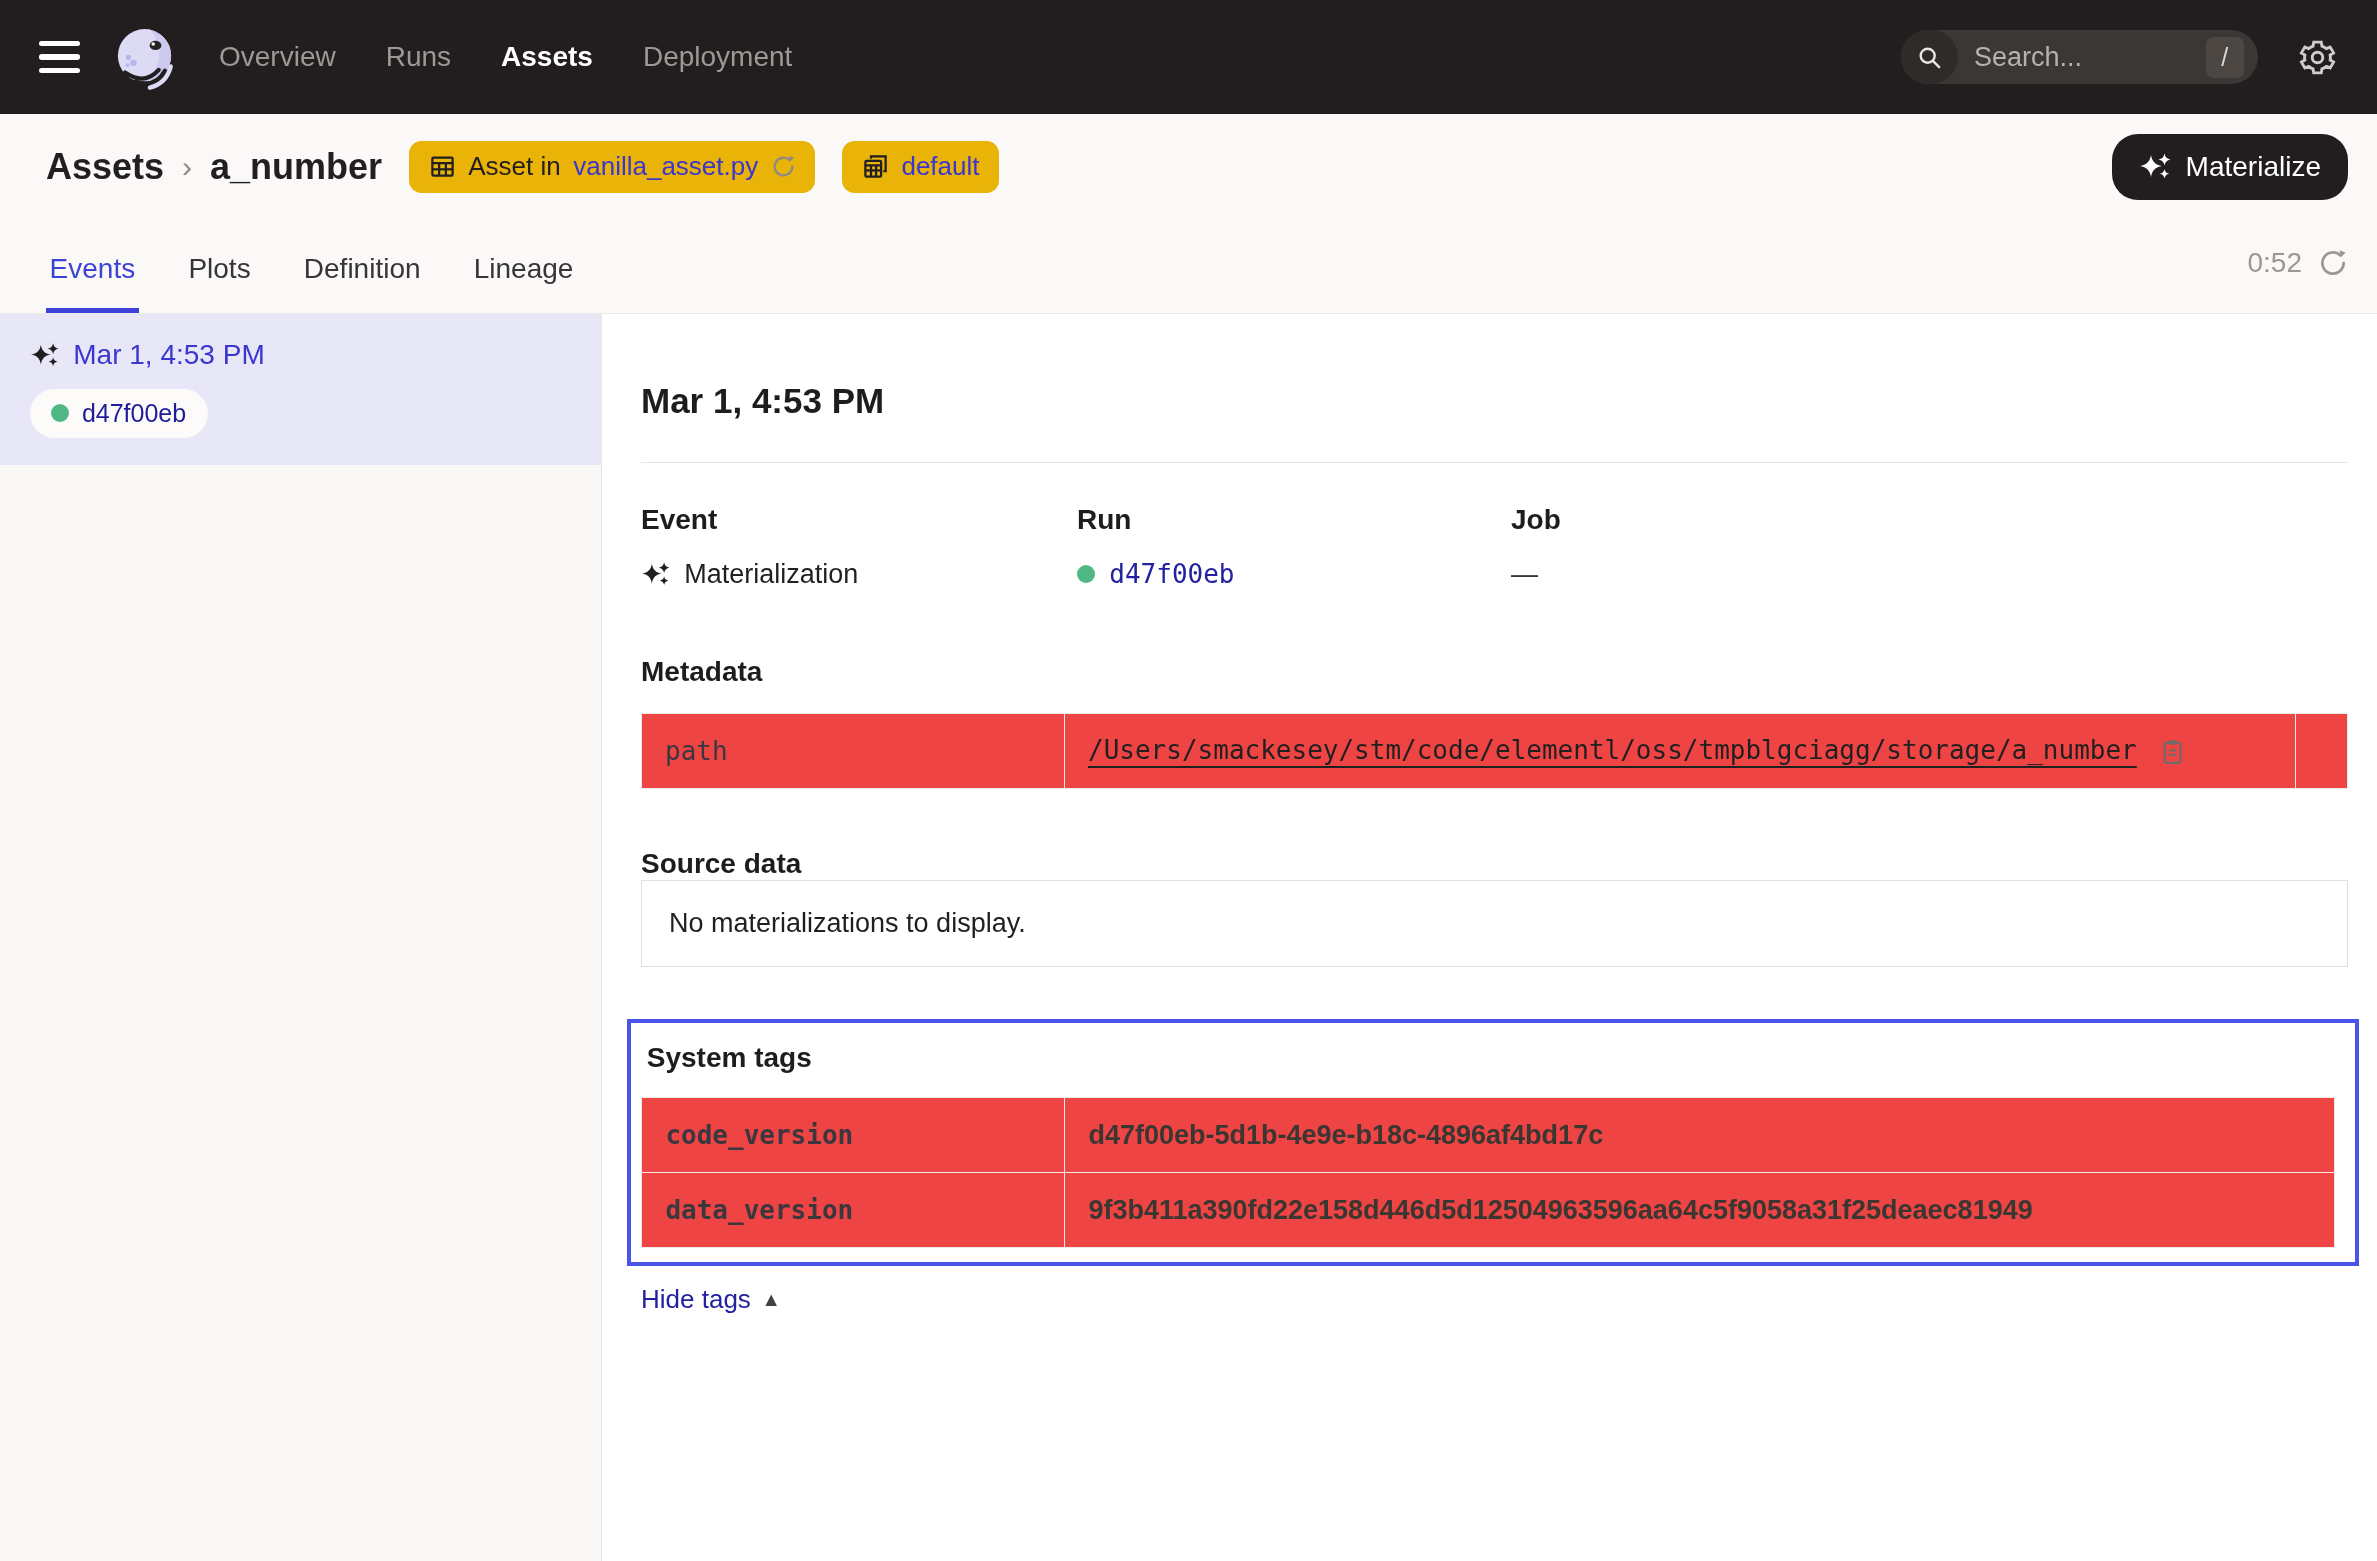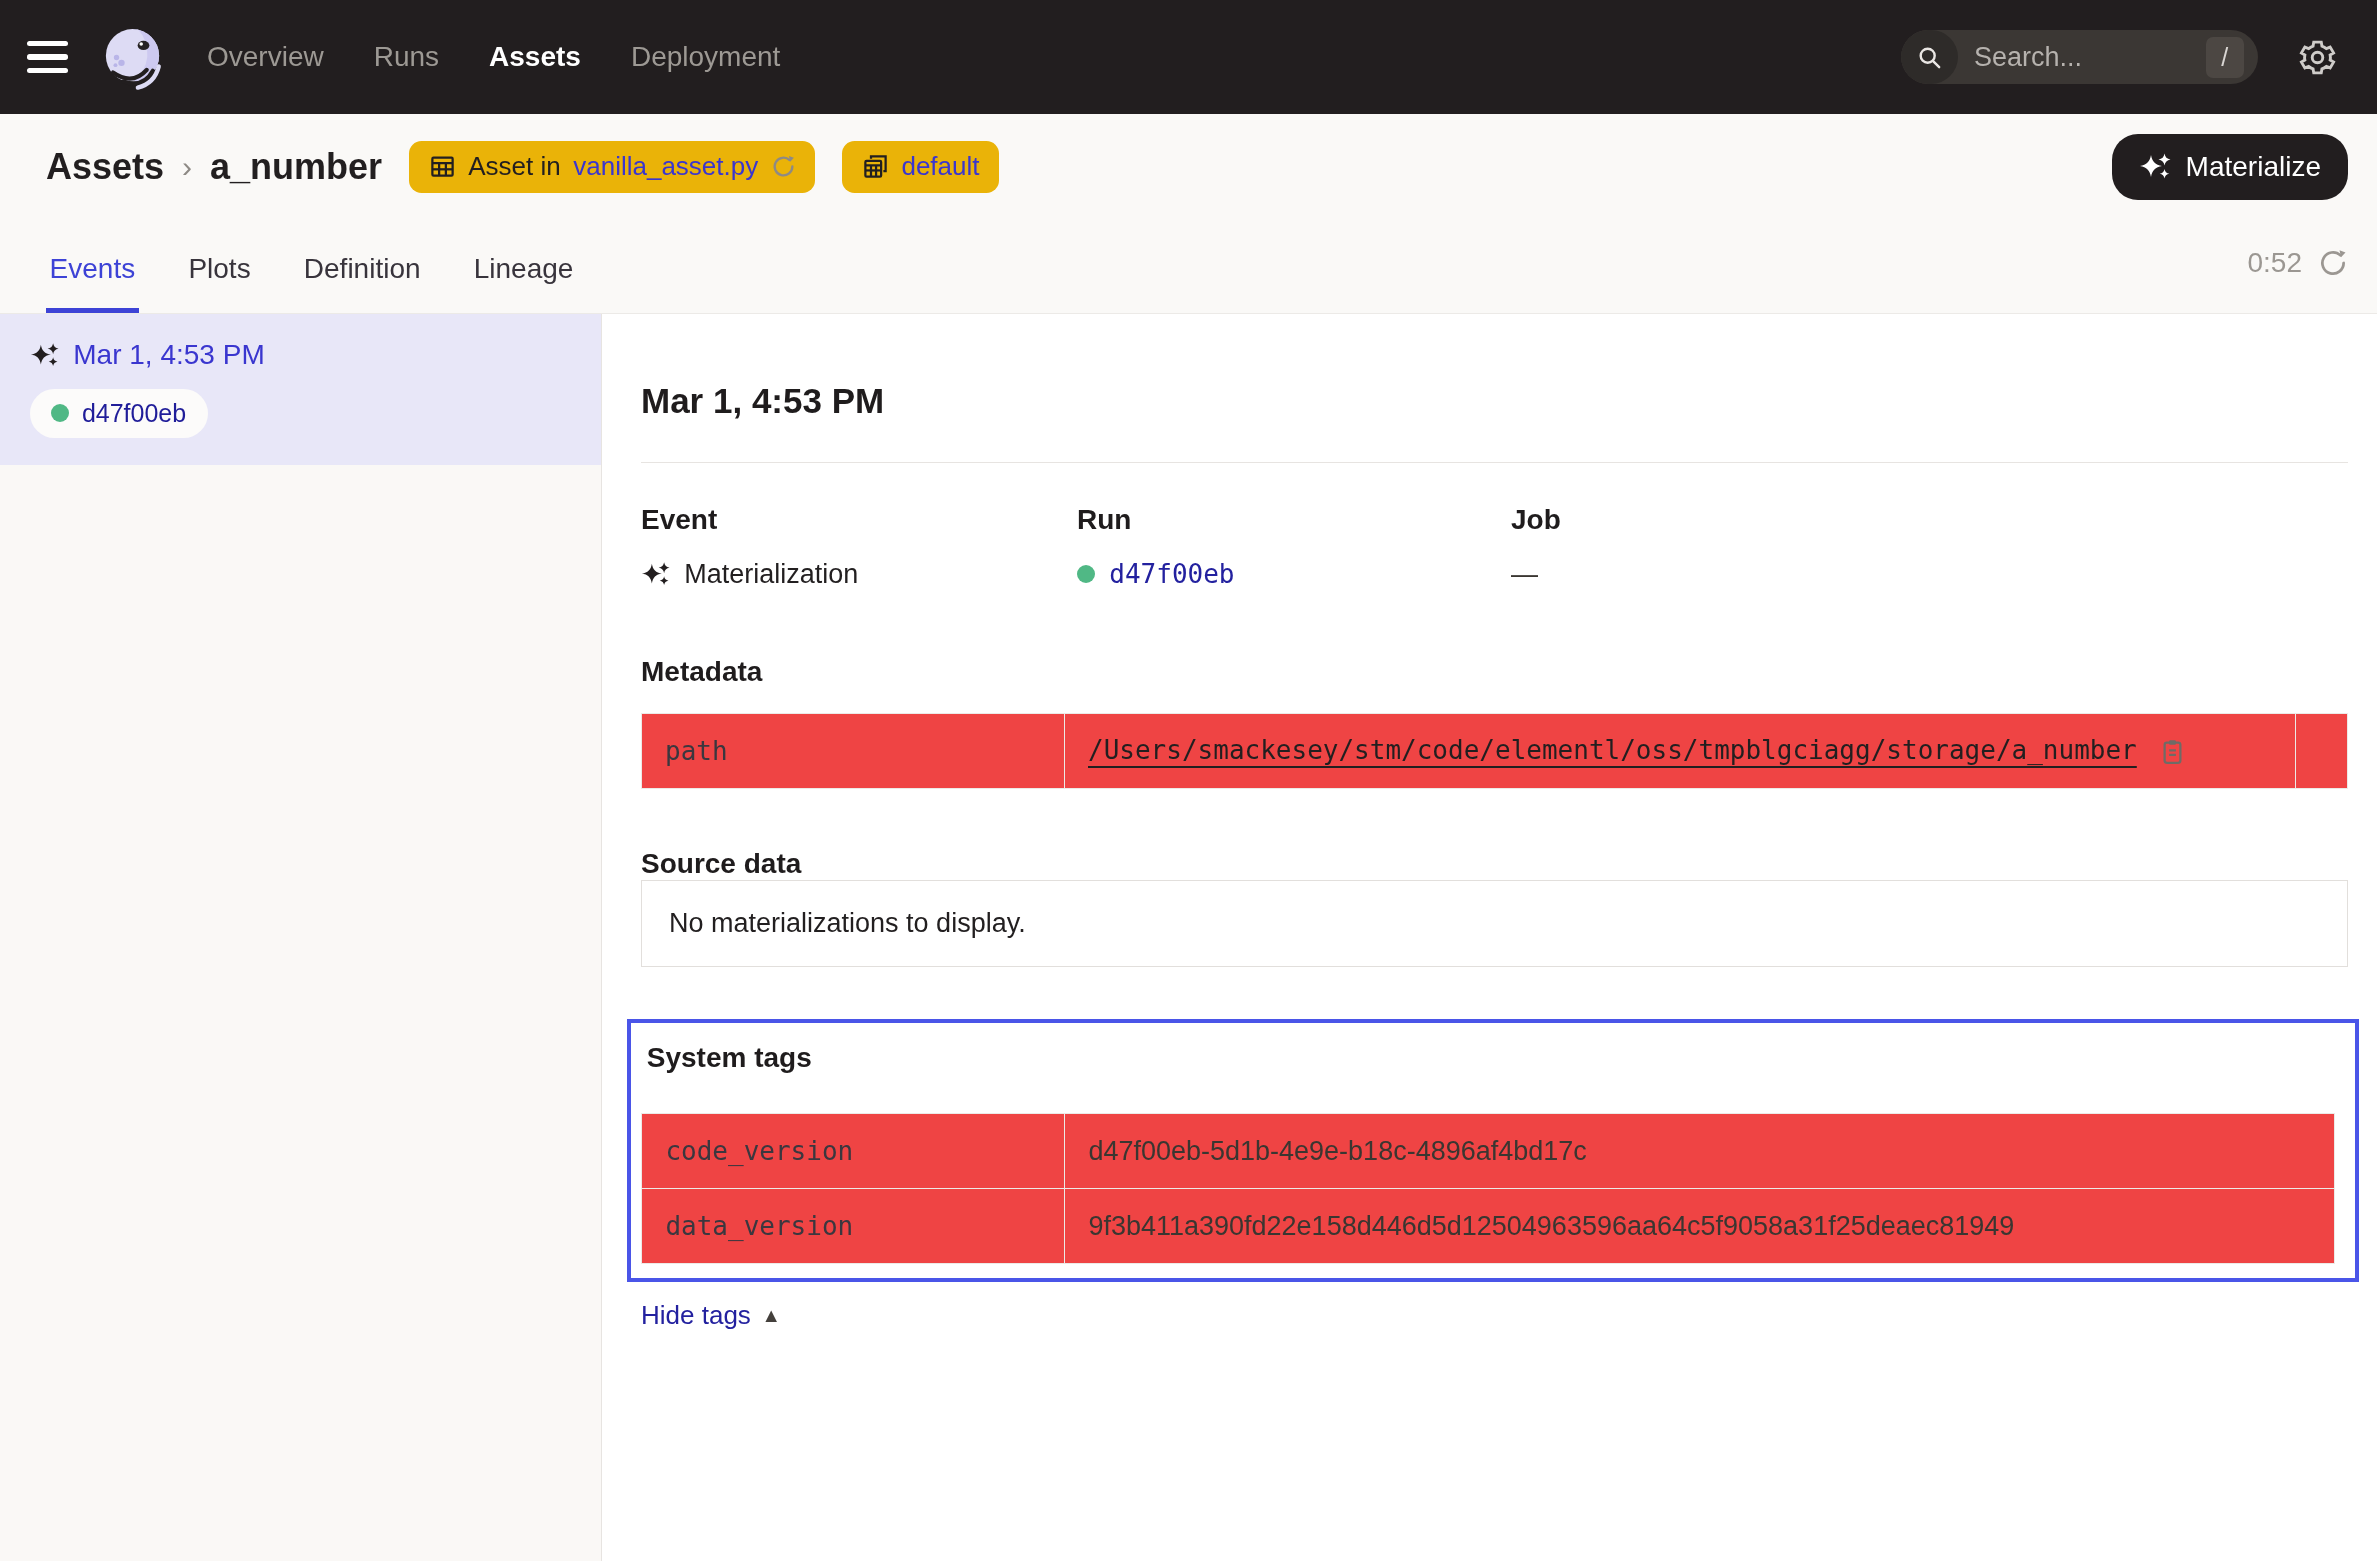--- a/index.html
+++ b/index.html
@@ -8,21 +8,21 @@
     font-family: "Liberation Sans", sans-serif;
     background: #ffffff;
     color: #221f20;
   }
   .mono { font-family: "DejaVu Sans Mono", monospace; }
 
   
   .topnav {
     height: 114px; background: #221e1f;
     display: flex; align-items: center;
-    padding: 0 39px 0 27px;
+    padding: 0 39px 0 39px;
   }
   .hamburger { width: 41px; display: flex; flex-direction: column; gap: 8px; cursor: pointer; }
   .hamburger span { display: block; height: 5.4px; border-radius: 2.7px; background: #ffffff; }
   .logo { margin-left: 29px; width: 71px; height: 71px; }
   .navlinks { display: flex; align-items: center; gap: 50px; margin-left: 39px; }
   .navlink { font-size: 28px; color: #9d9994; cursor: pointer; }
   .navlink.active { color: #ffffff; font-weight: 700; }
   .topnav .spacer { flex: 1; }
   .search {
     width: 357px; height: 54px; border-radius: 27px; background: #3b3734;
@@ -136,21 +136,21 @@
   .emptybox {
     border: 1.8px solid #e2dfdc; background: #ffffff;
     padding: 27px 27px; font-size: 27px; color: #221f20;
   }
 
   .systemtags {
     margin-top: 52px; margin-left: -14.3px; margin-right: -10.7px;
     border: 4.5px solid #4a55e8; padding: 19.6px 19.6px 14.3px 10.7px;
   }
   .systemtags .section-h { margin-left: 5.4px; }
-  .systemtags table.kvtable { margin-top: 39px; }
+  .systemtags table.kvtable { margin-top: 23px; font-weight: bold; }
   .hidetags {
     margin-top: 18px; display: inline-flex; align-items: center; gap: 10.7px;
     font-size: 26px; color: #23219f; cursor: pointer; justify-content: flex-end;
   }
   .hidetags .tri { color: #44403c; font-size: 19.6px; }
 </style>
 </head>
 <body>
 
 <div class="topnav">

